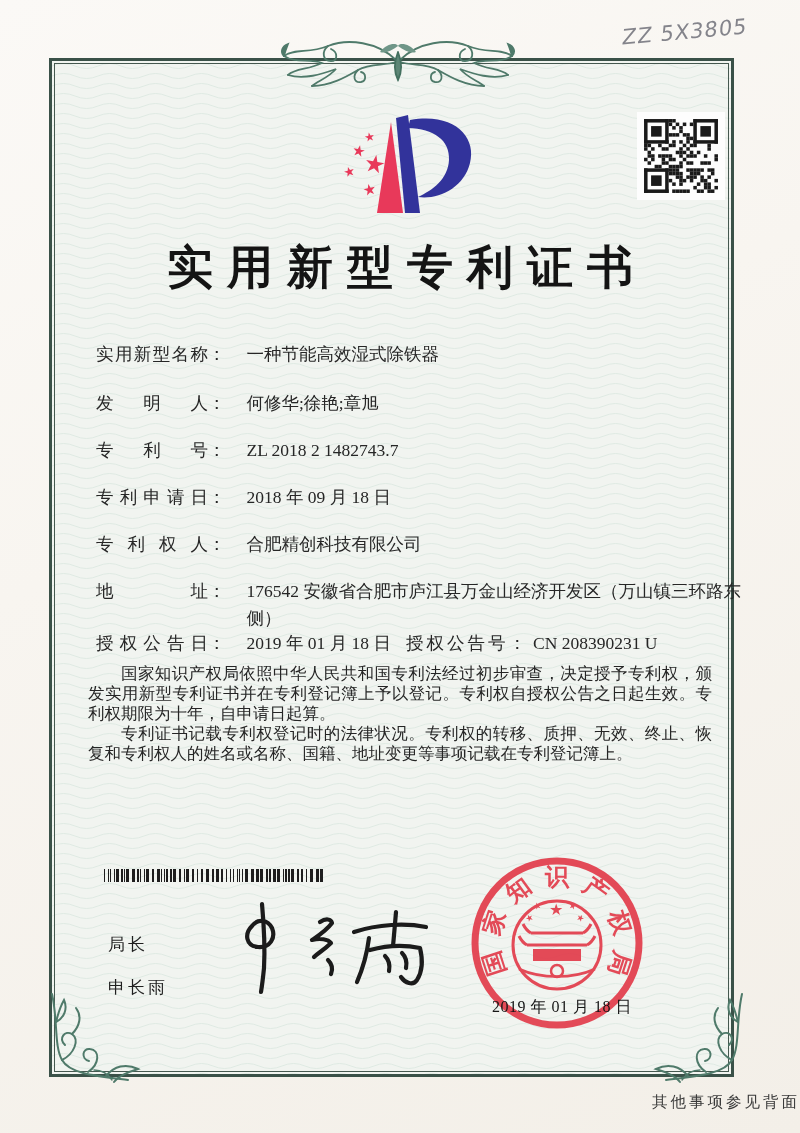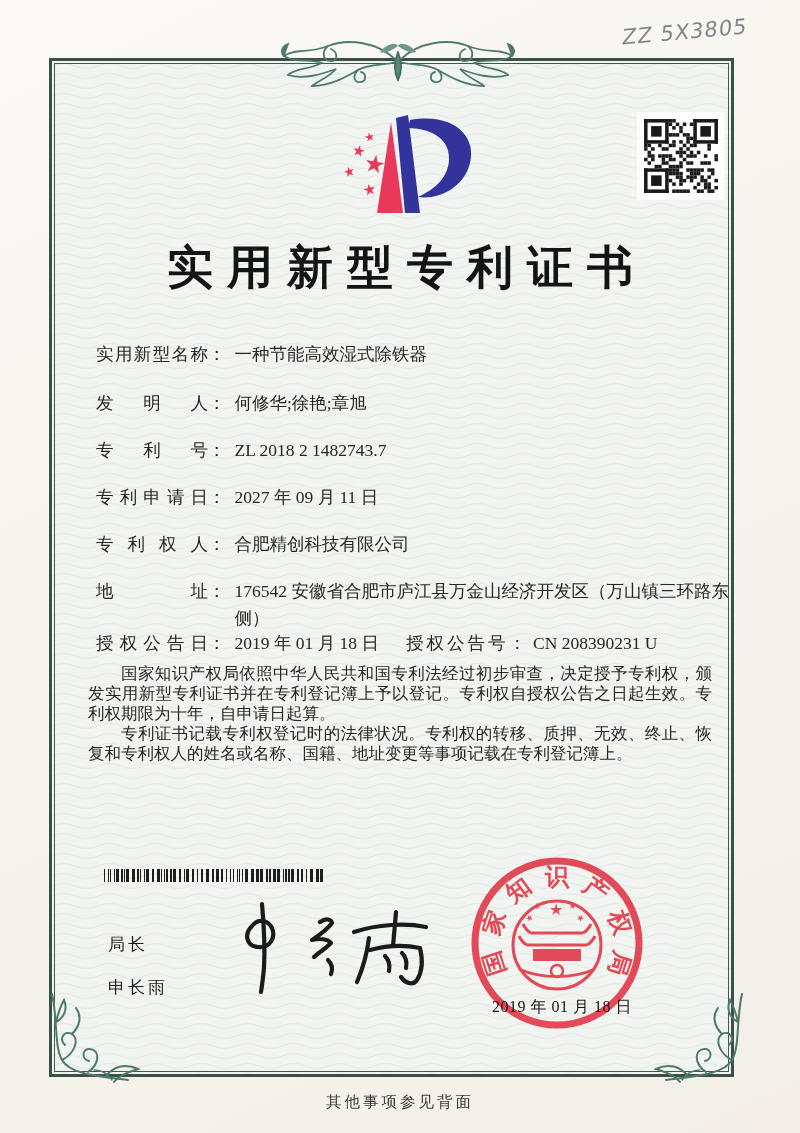--- a/index.html
+++ b/index.html
@@ -23,42 +23,42 @@
   .cert-no{position:absolute;left:88px;top:114px;font-size:19px;letter-spacing:5px;color:#4b4b4b;}
   .logo{position:absolute;left:336px;top:110px;width:150px;height:118px;}
   .qr{position:absolute;left:637px;top:112px;width:88px;height:88px;background:#fdfdfd;}
   .title{position:absolute;left:0;top:237px;width:100%;text-align:center;font-size:46px;
         font-weight:600;letter-spacing:14px;text-indent:14px;color:#141414;margin:0;}
   
   .field-row{position:absolute;left:96px;display:flex;align-items:flex-start;
         font-size:17.5px;color:#262626;line-height:27px;}
   .f-label{display:inline-flex;justify-content:space-between;width:112px;flex:none;}
   .f-colon{flex:none;}
-  .f-value{margin-left:9px;max-width:500px;}
+  .f-value{margin-left:21px;max-width:500px;}
   .f-pair2{position:absolute;left:310px;top:0;display:flex;white-space:nowrap;}
   .f-label2{letter-spacing:3px;}
   .f-value2{margin-left:7px;text-align:right;}
   
   .body-text{position:absolute;left:88px;top:664px;width:624px;font-size:16.5px;
         line-height:20px;text-align:justify;color:#252525;}
   .body-text p{margin:0;text-indent:2em;}
   
   .barcode{position:absolute;left:104px;top:869px;height:13px;display:flex;align-items:stretch;}
   .barcode div{background:#1e1e1e;}
   .official{position:absolute;left:108px;font-family:Liberation Sans, sans-serif;
         font-size:17px;letter-spacing:3px;color:#1f1f1f;}
   .official.role{top:933px;}
   .official.name{top:976px;}
   .signature{position:absolute;left:228px;top:890px;width:205px;height:112px;}
   .seal{position:absolute;left:447px;top:833px;width:220px;height:220px;}
   .seal-date{position:absolute;left:492px;top:997px;font-size:16px;color:#161616;
         letter-spacing:0.5px;z-index:6;}
   .page-no{position:absolute;left:0;top:1043px;width:100%;text-align:center;
         font-size:14.5px;letter-spacing:2px;color:#333;}
-  .footer-note{position:absolute;left:0;top:1092px;width:100%;text-align:center;
+  .footer-note{position:absolute;left:0;top:1092px;width:100%;text-align:right;
         font-size:15.5px;letter-spacing:3px;color:#3a3a3a;}
 </style>
 </head>
 <body>
 
 <div class="page">
 
   <div class="frame">
     <svg class="waves" xmlns="http://www.w3.org/2000/svg" preserveAspectRatio="none">
       <defs>
@@ -306,21 +306,21 @@
       </div>
       <div class="field-row" style="top: 484px;">
         <span class="f-label">
           <span>专</span>
           <span>利</span>
           <span>申</span>
           <span>请</span>
           <span>日</span>
         </span>
         <span class="f-colon">：</span>
-        <span class="f-value">2027 年 09 月 11 日</span>
+        <span class="f-value">2018 年 09 月 18 日</span>
       </div>
       <div class="field-row" style="top: 531px;">
         <span class="f-label">
           <span>专</span>
           <span>利</span>
           <span>权</span>
           <span>人</span>
         </span>
         <span class="f-colon">：</span>
         <span class="f-value">合肥精创科技有限公司</span>

